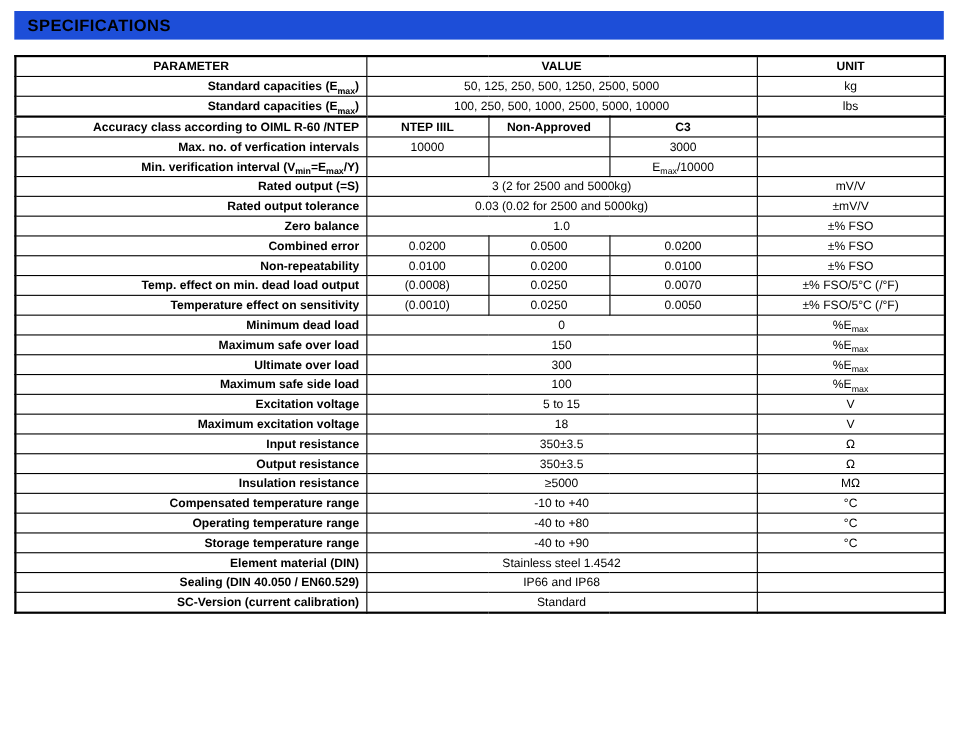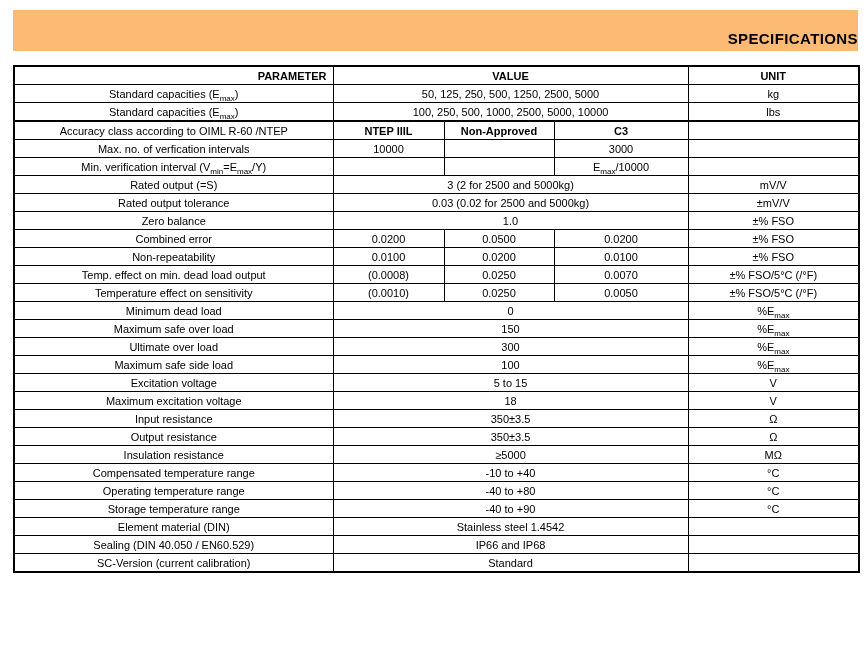--- a/index.html
+++ b/index.html
@@ -5,47 +5,46 @@
   html, body { margin: 0; padding: 0; background: #ffffff; }
   body {
     width: 868px; height: 665px;
     font-family: "Liberation Sans", sans-serif;
     color: #000;
     overflow: hidden;
   }
   .page { padding: 10px 0 0 13px; }
   .title-bar {
     width: 833px;
-    background: #fdba74;
-    padding: 20px 0 4px 12px;
+    background: #1d4ed8;
+    padding: 5px 0 4px 12px;
     font-size: 15px;
     font-weight: bold;
     letter-spacing: 0.4px;
     color: #000;
-    text-align: right;
   }
   table.spec {
     margin-top: 14px;
     width: 845px;
     border-collapse: collapse;
     table-layout: fixed;
     border: 2px solid #000;
   }
   table.spec th, table.spec td {
     border: 1px solid #000;
     font-size: 11px;
     height: 17px;
     padding: 0 6px;
     overflow: hidden;
     white-space: nowrap;
   }
   table.spec th { font-weight: bold; }
-  th.param-h { text-align: right; }
+  th.param-h { text-align: center; }
   th.value-h, th.unit-h { text-align: center; }
-  td.param { font-weight: normal; text-align: center; }
+  td.param { font-weight: bold; text-align: right; }
   td.val, td.unit { text-align: center; font-weight: normal; }
   td.val.bold { font-weight: bold; margin-left: 35px; }
   tbody tr:nth-child(2) td { border-bottom-width: 2px; }
   sub { font-size: 8px; line-height: 0; }
 </style>
 </head>
 <body>
 
 <div class="page">
 

